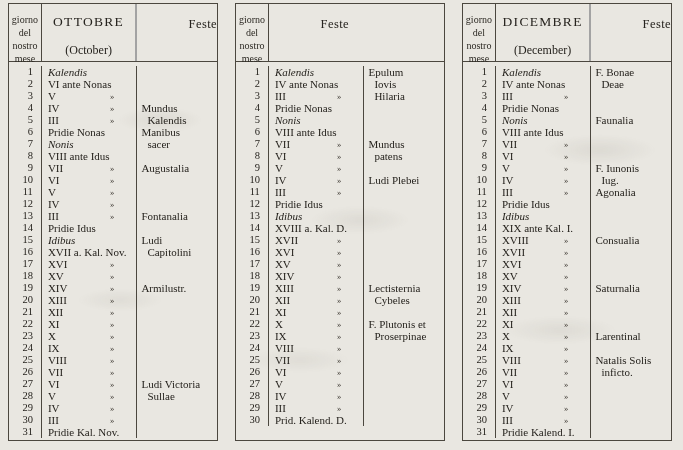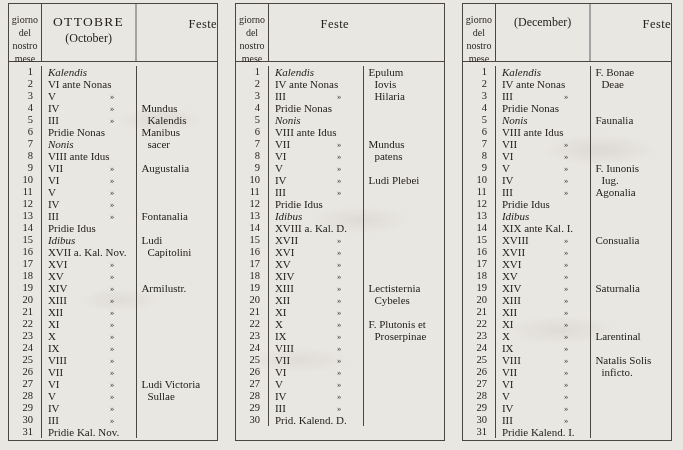--- a/index.html
+++ b/index.html
@@ -45,21 +45,21 @@
   .h-day {
     width: 33px; border-right: 1px solid #4b473f;
     font-size: 10px; line-height: 1.3; text-align: center;
     padding-top: 9px; color: #2c2923;
   }
   .h-month {
     width: 96px; border-right: 2px solid #a3a3a3;
     text-align: center; padding-top: 10px;
   }
   .month-name { font-size: 13.5px; letter-spacing: 1.3px; }
-  .month-sub  { font-size: 12px; margin-top: 1px; }
+  .month-sub  { font-size: 12px; margin-top: 13px; }
   .h-feste {
     width: 80px; text-align: right;
     padding-top: 13px; font-size: 12.5px; letter-spacing: .4px;
   }
   .tbody { flex: 1; padding-top: 4px; }
   .row { display: flex; height: 12px; line-height: 12px; }
   .c-day {
     width: 33px; box-sizing: border-box;
     border-right: 1px solid #4b473f;
     text-align: right; padding-right: 8px;
@@ -426,20 +426,21 @@
 
   <section class="cal-table">
     <div class="thead">
       <div class="col h-day">
           <div>giorno</div>
           <div>del</div>
           <div>nostro</div>
           <div>mese</div>
         </div>
       <div class="col h-month">
+        <div class="month-name">DICEMBRE</div>
         <div class="month-sub">(December)</div>
       </div>
       <div class="col h-feste">Feste</div>
     </div>
     <div class="tbody">
         <div class="row">
           <div class="c-day">1</div>
           <div class="c-label"><span class="lbl it">Kalendis</span></div>
           <div class="c-feste">F. Bonae</div>
         </div>

